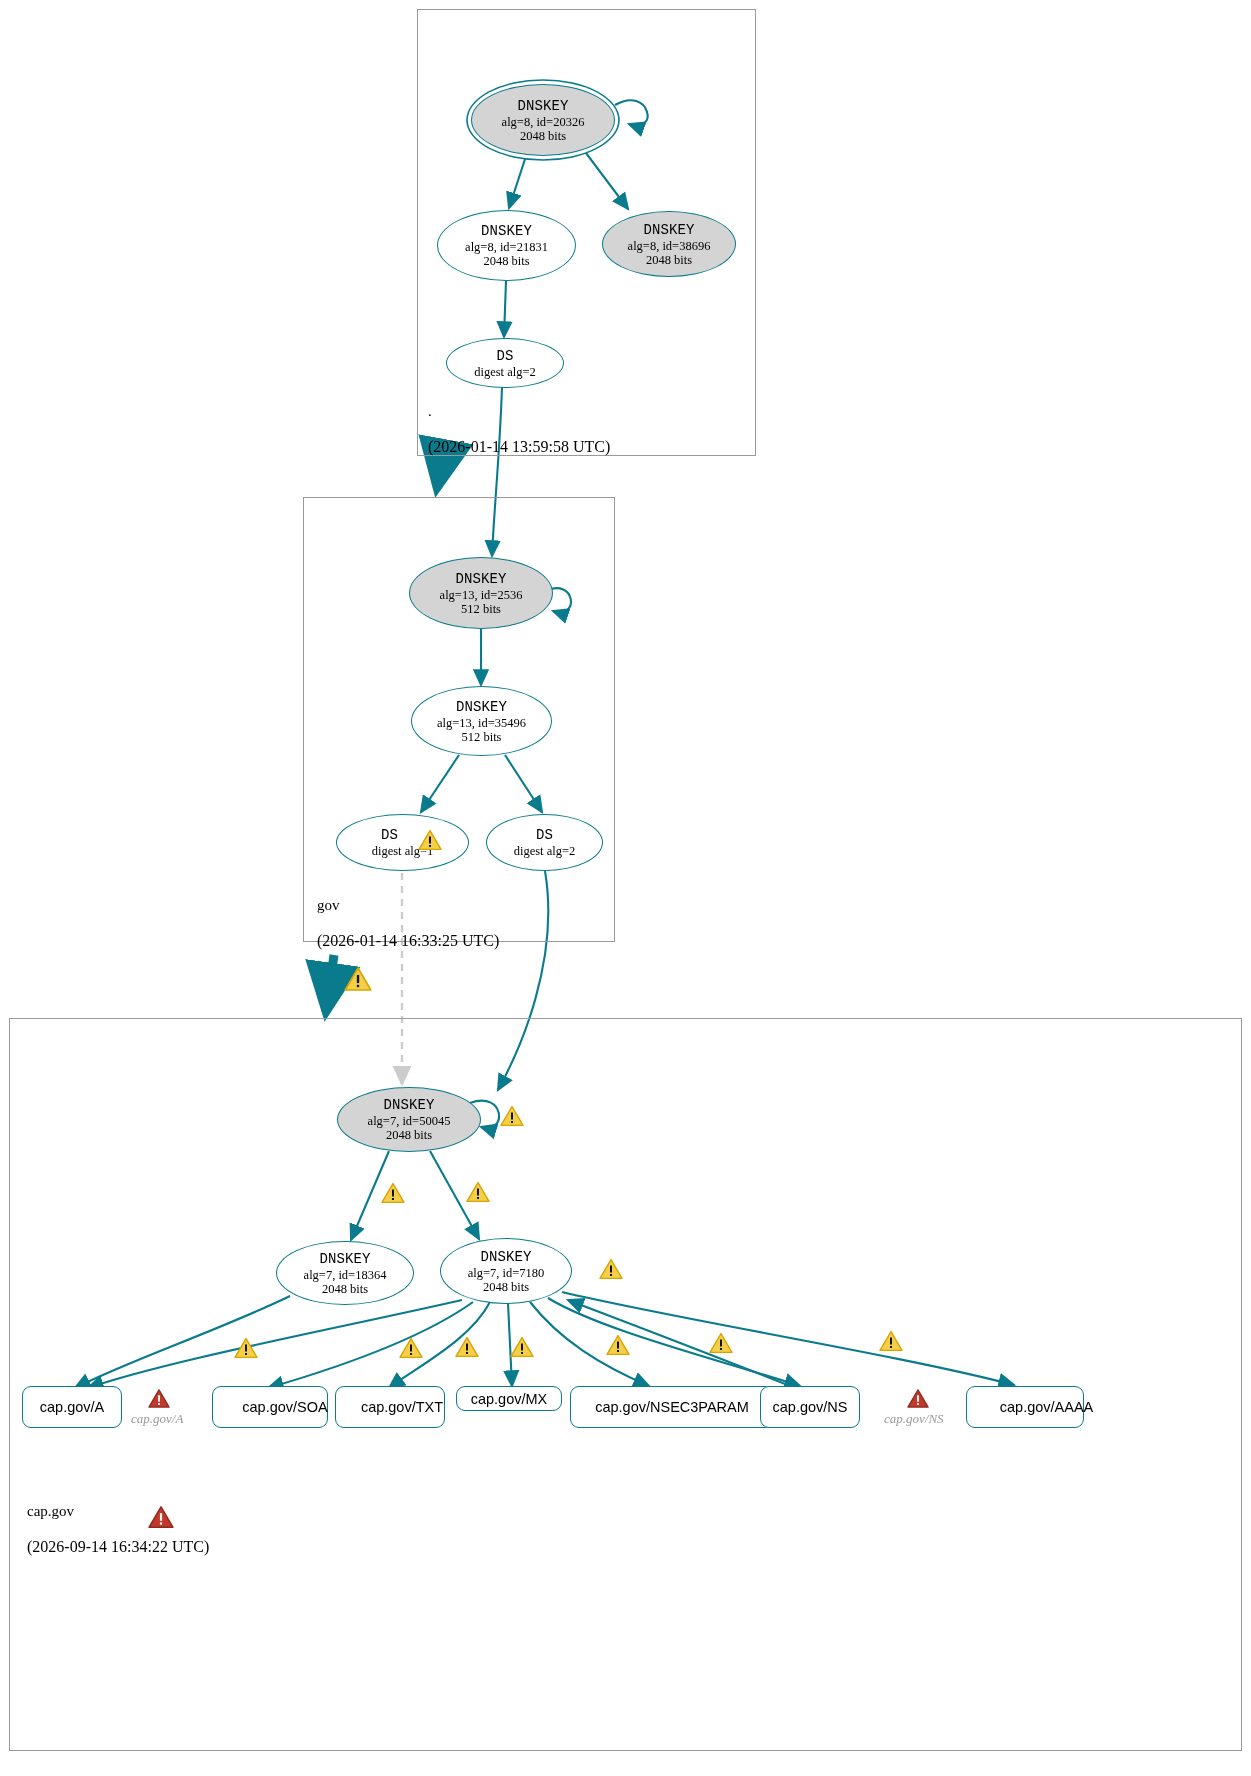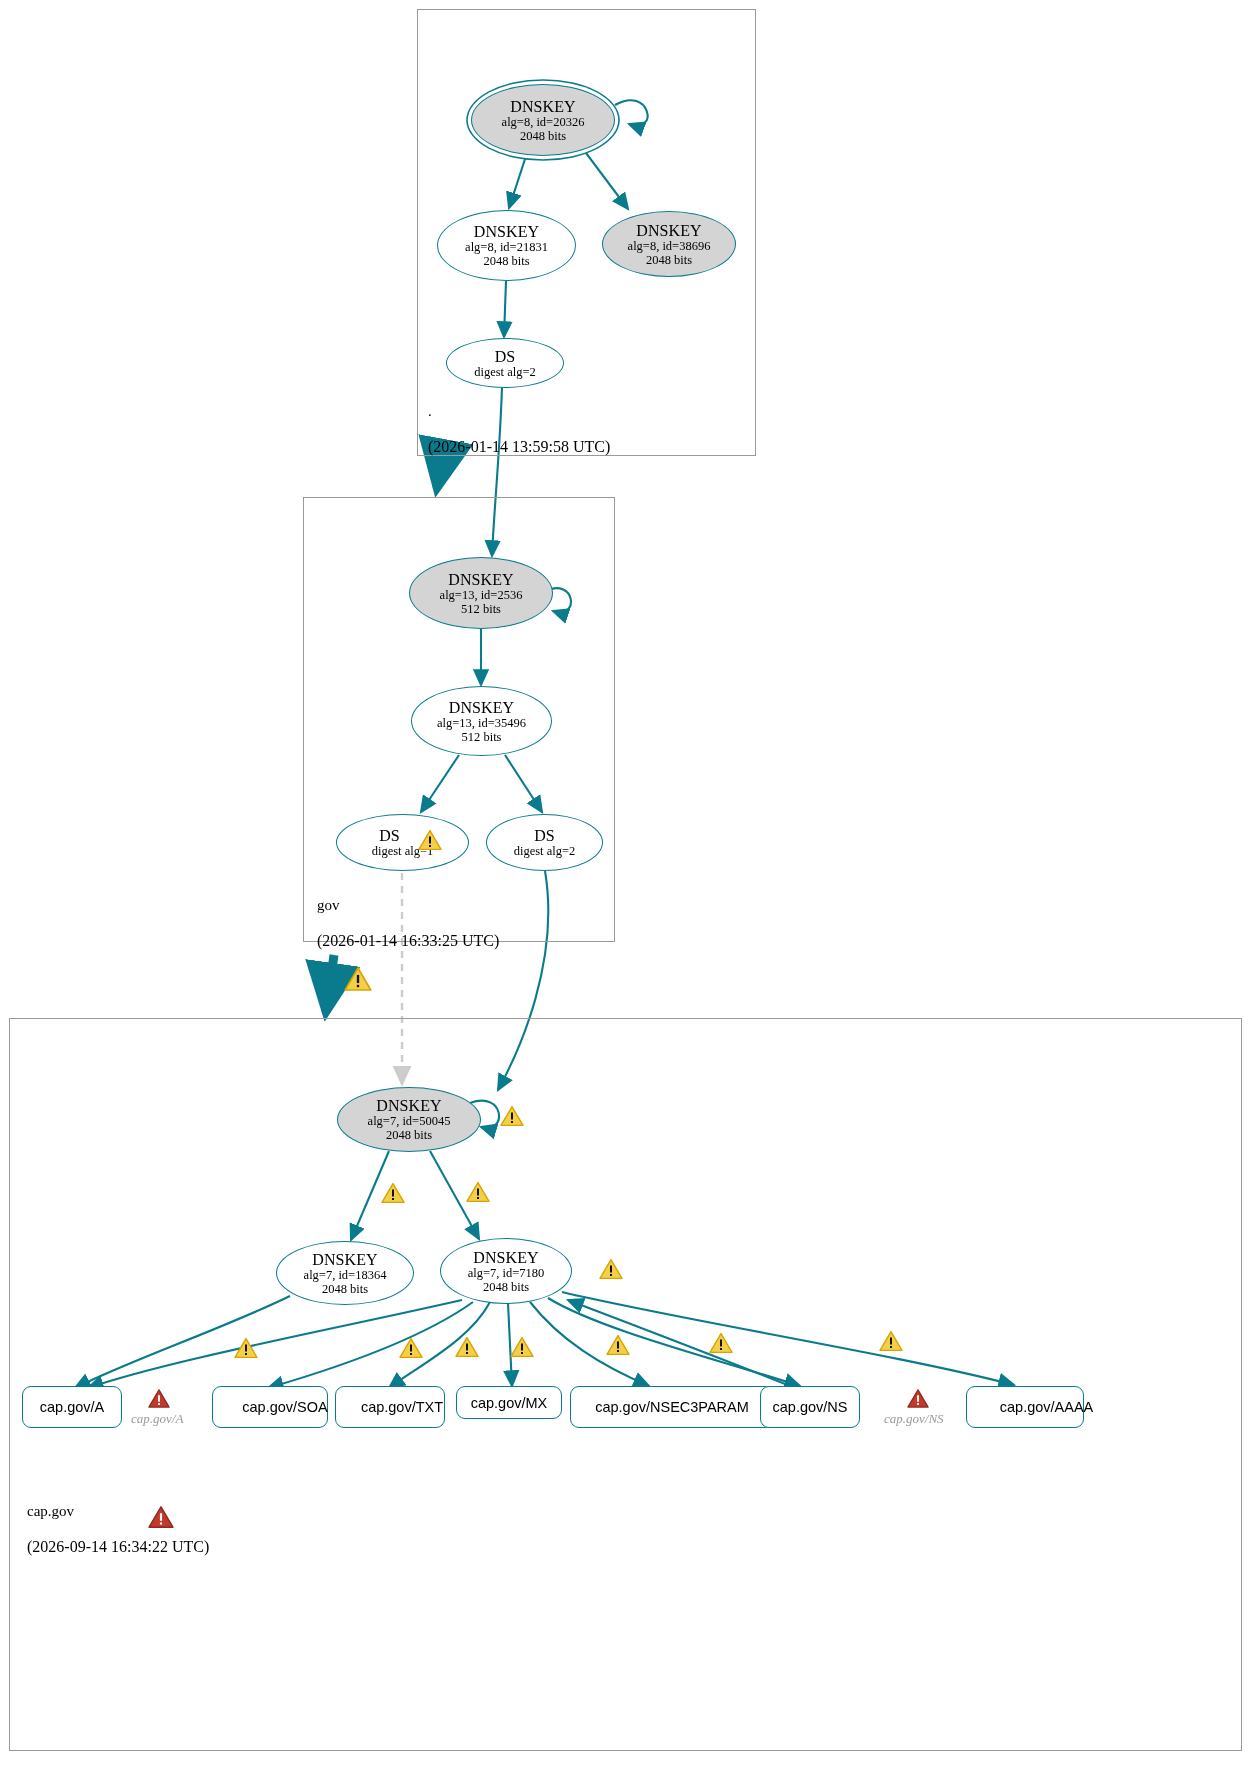--- a/index.html
+++ b/index.html
@@ -12,21 +12,21 @@
 
   .node{position:absolute;display:flex;flex-direction:column;align-items:center;
         justify-content:center;text-align:center;box-sizing:border-box;}
 
   .ellipse{border:1.6px solid #0a7b8c;border-radius:50%;background:#ffffff;}
   .ellipse.shaded{background:#d4d4d4;}
   .ellipse.dbl{box-shadow:0 0 0 3.2px #ffffff, 0 0 0 4.8px #0a7b8c;}
 
   .rrset{border:1.6px solid #0a7b8c;border-radius:9px;background:#ffffff;}
 
-  .t1{font-family:Liberation Serif, serif;font-size:16px;line-height:17px;letter-spacing:.1px;}
+  .t1{font-family:Liberation Mono, monospace;font-size:14px;line-height:17px;letter-spacing:.1px;}
   .t2{font-family:"Liberation Serif",serif;font-size:12.5px;line-height:14px;}
   .rrlabel{font-family:"Liberation Sans",sans-serif;font-size:14.5px;}
 
   .zone-label{position:absolute;font-family:"Liberation Serif",serif;font-size:15px;line-height:19px;color:#000;}
   .zone-label .ts{font-size:16px;margin-top:16px;}
 
   .warn{position:absolute;width:24px;height:22px;}
   .err{position:absolute;width:22px;height:21px;}
 
   .errtext{position:absolute;font-family:"Liberation Serif",serif;font-style:italic;
@@ -251,21 +251,21 @@
 
   <div class="node rrset" style="left:22px;top:1386px;width:100px;height:42px;">
     <div class="rrlabel">cap.gov/A</div>
   </div>
   <div class="node rrset" style="left:212px;top:1386px;width:116px;height:42px;padding-left:30px;">
     <div class="rrlabel">cap.gov/SOA</div>
   </div>
   <div class="node rrset" style="left:335px;top:1386px;width:110px;height:42px;padding-left:24px;">
     <div class="rrlabel">cap.gov/TXT</div>
   </div>
-  <div class="node rrset" style="left:456px;top:1386px;width:106px;height:33px;">
+  <div class="node rrset" style="left:456px;top:1386px;width:106px;height:25px;">
     <div class="rrlabel">cap.gov/MX</div>
   </div>
   <div class="node rrset" style="left:570px;top:1386px;width:204px;height:42px;">
     <div class="rrlabel">cap.gov/NSEC3PARAM</div>
   </div>
   <div class="node rrset" style="left:760px;top:1386px;width:100px;height:42px;">
     <div class="rrlabel">cap.gov/NS</div>
   </div>
   <div class="node rrset" style="left:966px;top:1386px;width:118px;height:42px;padding-left:43px;">
     <div class="rrlabel">cap.gov/AAAA</div>

